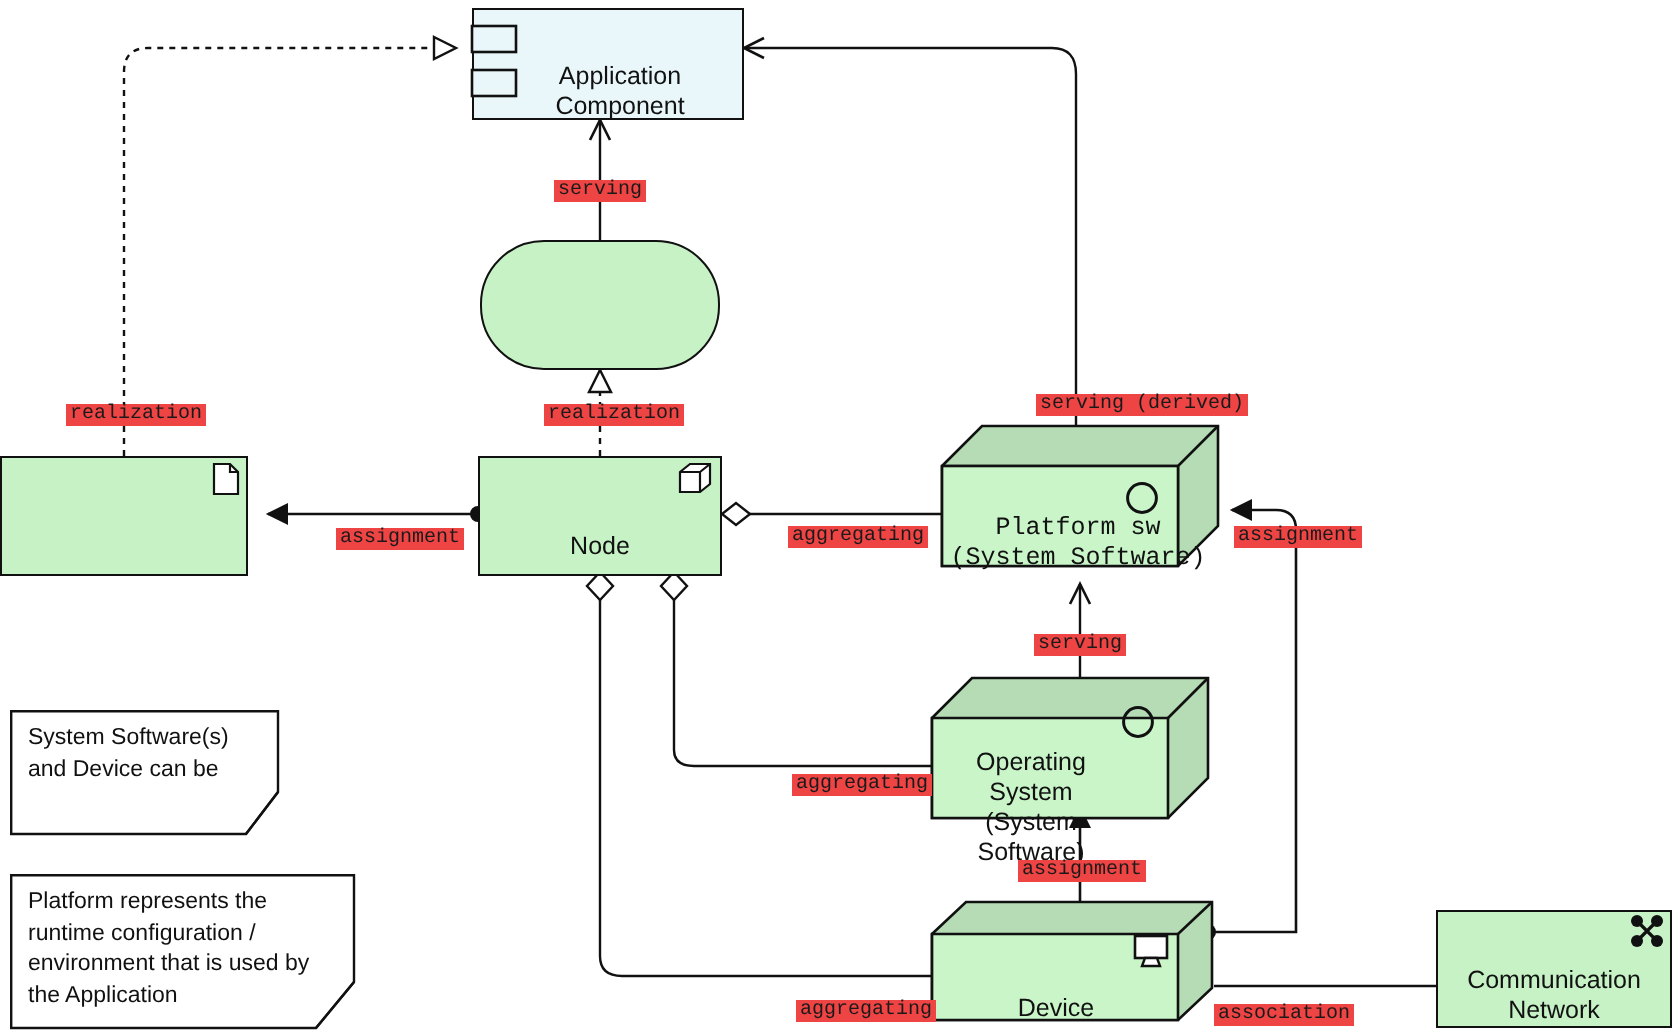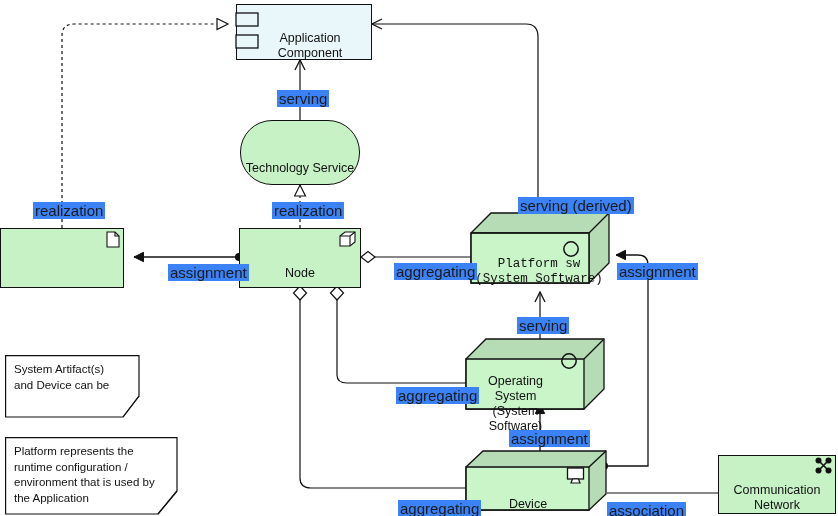--- a/index.html
+++ b/index.html
@@ -2,22 +2,22 @@
 <html><head>
 <meta charset="utf-8">
 <style>
   html,body{margin:0;padding:0;background:#ffffff;}
   body{width:838px;height:516px;position:relative;overflow:hidden;
        font-family:"Liberation Sans","DejaVu Sans",sans-serif;color:#111;}
   #canvas{position:absolute;left:0;top:0;width:838px;height:516px;}
   svg{position:absolute;left:0;top:0;width:838px;height:516px;overflow:visible;}
   .node-text{position:absolute;text-align:center;font-size:12.5px;line-height:15px;
              color:#111;pointer-events:none;margin-top:16px;}
-  .edge-label{position:absolute;font-size:15px;color:#1a1a1a;white-space:nowrap;
-              background:#3b82f6;padding:0 2px;}
+  .edge-label{position:absolute;font-size:10px;color:#1a1a1a;white-space:nowrap;
+              background:#ef4444;padding:0 2px;font-family:Liberation Mono, monospace;}
   .note-text{position:absolute;font-size:11.5px;line-height:15.5px;color:#111;}
 </style>
 </head>
 <body>
 
 <div id="canvas">
 
   <svg>
     <defs>
       <marker id="openArrow" markerWidth="14" markerHeight="14" refX="11" refY="6" orient="auto" markerUnits="userSpaceOnUse">
@@ -69,23 +69,20 @@
     <rect x="8" y="31" width="22" height="13" fill="#e9f7fb" stroke="#111" stroke-width="1.3"></rect>
   </svg>
   <div class="node-text" style="left:252px;top:15px;width:116px;">
     <div>Application</div>
     <div>Component</div>
   </div>
 
   <div style="position:absolute;left:240px;top:120px;width:120px;height:65px;
               background:#c6f2c6;border:1.3px solid #111;border-radius:32px;
               box-sizing:border-box;"></div>
-  <div class="node-text" style="left:240px;top:145px;width:120px;">
-    <div>Technology Service</div>
-  </div>
 
   <div style="position:absolute;left:0px;top:228px;width:124px;height:60px;
               background:#c6f2c6;border:1.3px solid #111;box-sizing:border-box;"></div>
   <svg style="position:absolute;left:104px;top:230px;width:18px;height:20px;">
     <path d="M3,2 L11,2 L15,6 L15,17 L3,17 z" fill="#ffffff" stroke="#111" stroke-width="1.1"></path>
     <path d="M11,2 L11,6 L15,6" fill="none" stroke="#111" stroke-width="1.1"></path>
   </svg>
 
   <div style="position:absolute;left:239px;top:228px;width:122px;height:60px;
               background:#c6f2c6;border:1.3px solid #111;box-sizing:border-box;"></div>
@@ -164,21 +161,21 @@
   <div class="edge-label" style="left:517px;top:317px;">serving</div>
   <div class="edge-label" style="left:509px;top:430px;">assignment</div>
   <div class="edge-label" style="left:617px;top:263px;">assignment</div>
   <div class="edge-label" style="left:607px;top:502px;">association</div>
 
   <svg style="position:absolute;left:5px;top:355px;width:135px;height:63px;">
     <path d="M0.6,0.6 L134,0.6 L134,41 L118,62 L0.6,62 z" fill="#ffffff" stroke="#111" stroke-width="1.2"></path>
     <path d="M134,41 L118,62" fill="none" stroke="#111" stroke-width="1.2"></path>
   </svg>
   <div class="note-text" style="left:14px;top:362px;width:124px;">
-    <div>System Artifact(s)</div>
+    <div>System Software(s)</div>
     <div>and Device can be</div>
   </div>
 
   <svg style="position:absolute;left:5px;top:437px;width:178px;height:78px;">
     <path d="M0.6,0.6 L172,0.6 L172,54 L153,77 L0.6,77 z" fill="#ffffff" stroke="#111" stroke-width="1.2"></path>
     <path d="M172,54 L153,77" fill="none" stroke="#111" stroke-width="1.2"></path>
   </svg>
   <div class="note-text" style="left:14px;top:444px;width:166px;">
     <div>Platform represents the</div>
     <div>runtime configuration /</div>

